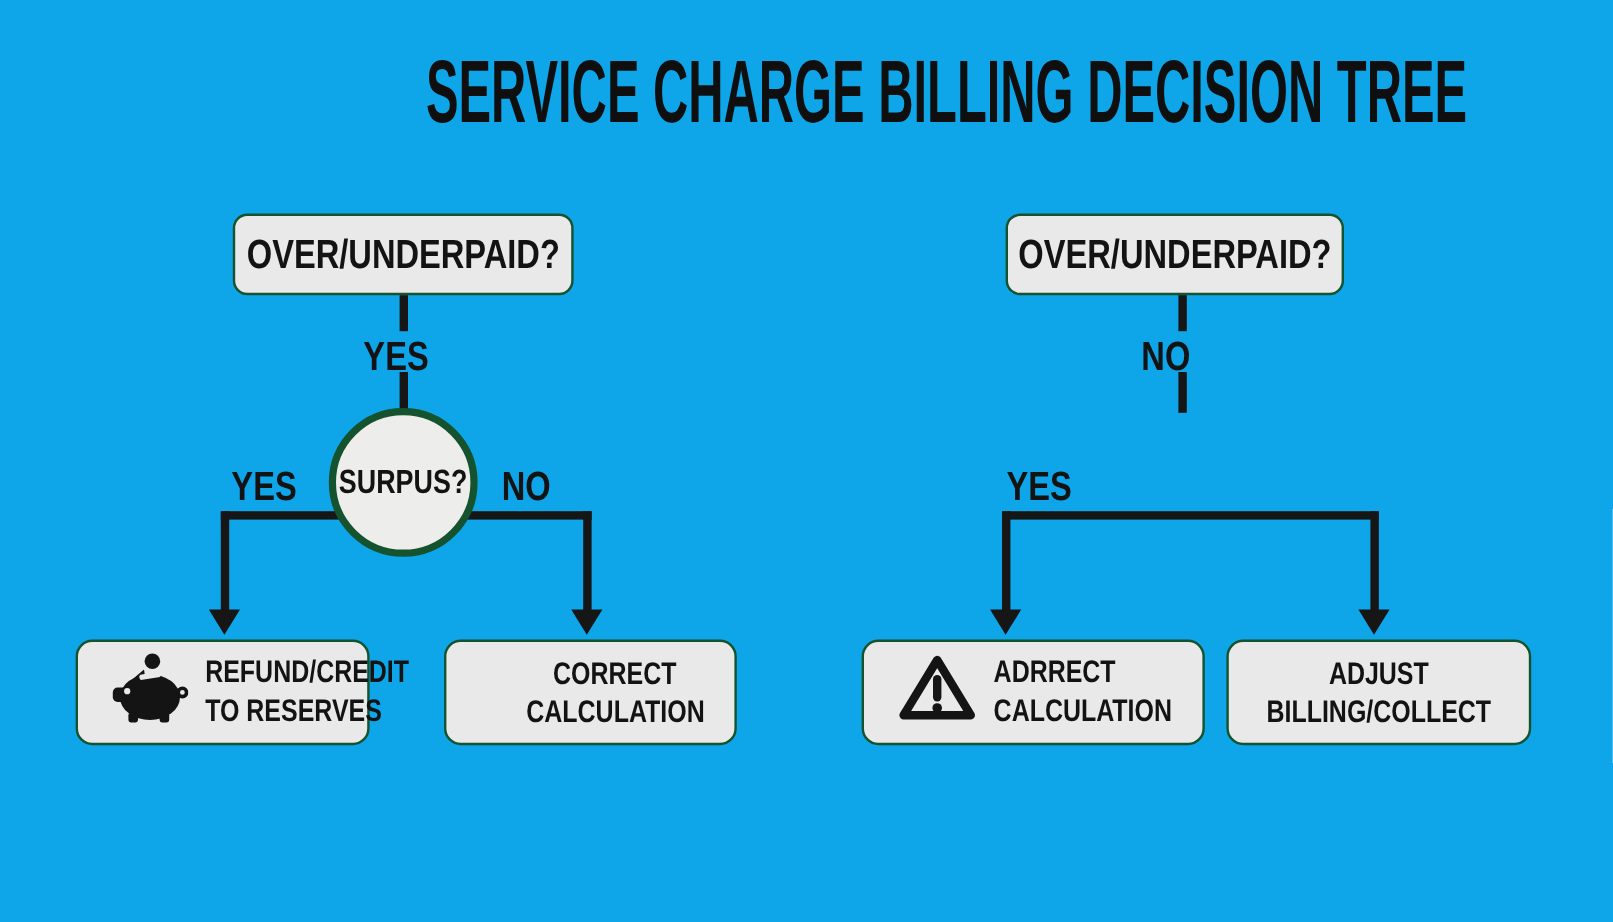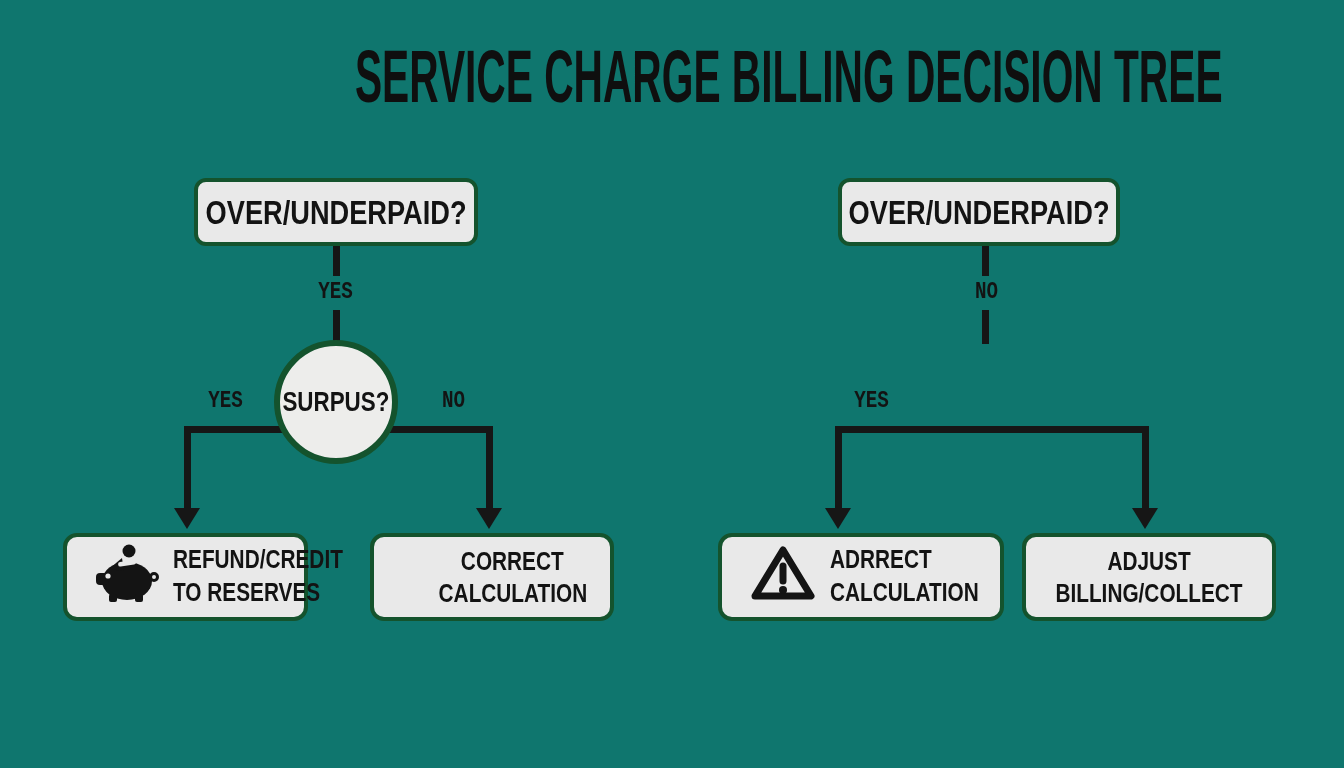--- a/index.html
+++ b/index.html
@@ -1,44 +1,44 @@
 <!DOCTYPE html>
 <html><head>
 <meta charset="utf-8">
 <style>
   * { margin:0; padding:0; box-sizing:border-box; }
   html,body { width:1344px; height:768px; overflow:hidden; }
   body { background:#fcfcfb; font-family:"Liberation Sans", sans-serif; color:#131313; }
-  #canvas { position:relative; width:1344px; height:768px; background:#0f766e; }
+  #canvas { position:relative; width:1344px; height:768px; background:#0ea5e9; }
 
   .title-wrap { position:absolute; left:0; top:40px; width:1344px; text-align:center; }
   .title { display:inline-block; font-size:74px; font-weight:bold; line-height:1.0;
            letter-spacing:0px; white-space:nowrap; color:#0f0f0f;
            transform:scaleX(0.55); transform-origin:center top; }
 
   .sq { display:inline-block; transform:scaleX(0.8); transform-origin:center center; white-space:nowrap; }
   .sqL { display:inline-block; transform:scaleX(0.8); transform-origin:left center; white-space:nowrap; }
 
-  .node { position:absolute; background:#e9e9e9; border:4px solid #14532d;
+  .node { position:absolute; background:#e9e9e9; border:2px solid #14532d;
           display:flex; align-items:center; justify-content:center; }
   .rootbox { border-radius:12px; font-size:34px; font-weight:bold; }
   .circle  { border-radius:50%; border-width:6px; background:#ededeb; font-size:28px; font-weight:bold; }
   .leaf    { border-radius:14px; font-size:26px; font-weight:bold; line-height:1.25; }
   .leaf .lines-center { display:flex; flex-direction:column; align-items:center; }
   .leaf .lines-left   { display:flex; flex-direction:column; align-items:flex-start; }
   .leaf-icon-row { display:flex; flex-direction:row; align-items:flex-start; width:100%; padding-left:28px; }
   .leaf-icon-row .icon { flex:0 0 auto; margin-right:14px; }
 
   .vline { position:absolute; width:7px; background:#161616; }
   .hline { position:absolute; height:7px; background:#161616; }
   .arrow-down { position:absolute; width:0; height:0;
                 border-left:13px solid transparent; border-right:13px solid transparent;
                 border-top:21px solid #161616; }
-  .branch-label { position:absolute; width:80px; text-align:center;
-                  font-size:24px; font-weight:bold;font-family:Liberation Mono, monospace; }
+  .branch-label { position:absolute; width:80px; text-align:left;
+                  font-size:34px; font-weight:bold; }
 </style>
 </head>
 <body>
 
 <div id="canvas">
 
   <div class="title-wrap">
     <span class="title">SERVICE CHARGE BILLING DECISION TREE</span>
   </div>
 

